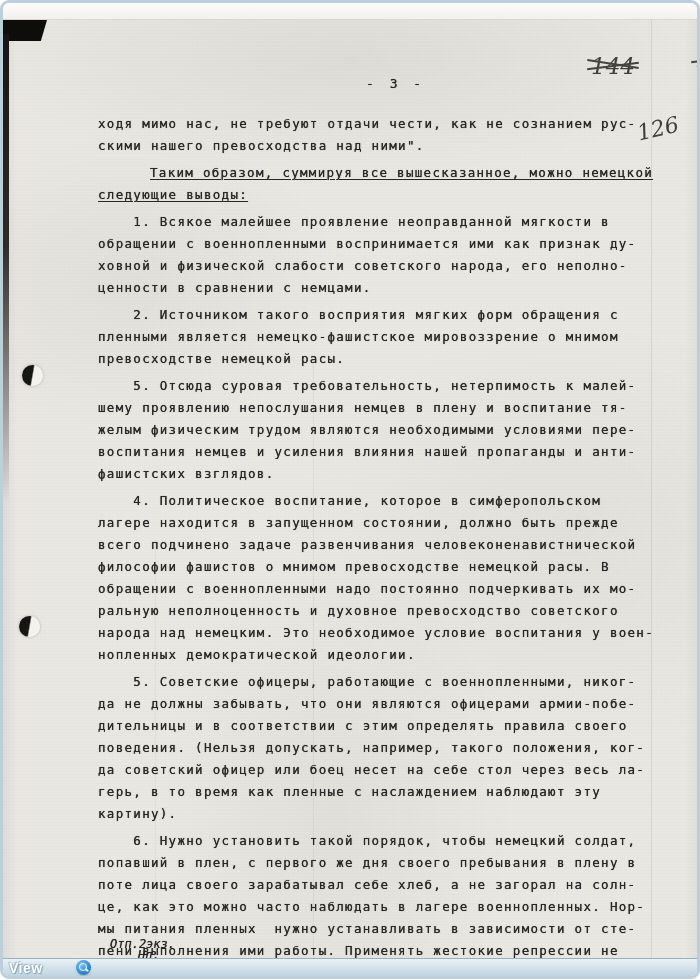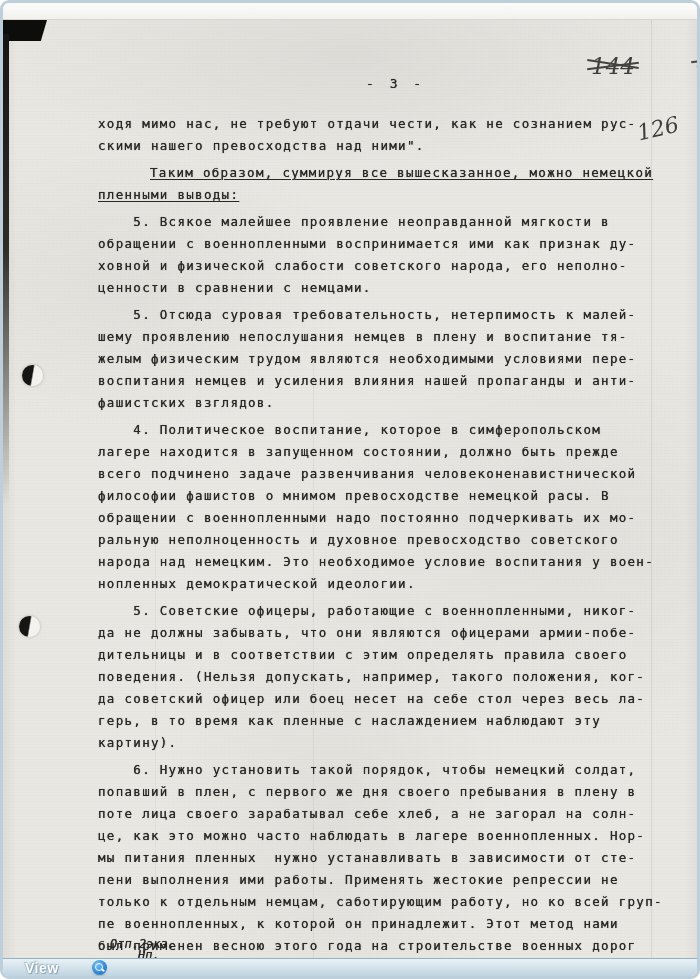--- a/index.html
+++ b/index.html
@@ -78,21 +78,21 @@
   .struck::after{content:"";position:absolute;left:-4px;right:-4px;top:46%;height:2px;
     background:#45433f;transform:rotate(-7deg);}
   .n144.struck::before{content:"";position:absolute;left:-4px;right:-4px;top:40%;height:2px;
     background:#45433f;transform:rotate(9deg);}
 
   
   .view-bar{
     position:absolute;left:0;right:0;bottom:0;height:18px;
     background:linear-gradient(#e9f1f6,#bfd4e0);
     border-top:1px solid #93b2c4;
-    display:flex;align-items:center;padding-left:22px;gap:27px;
+    display:flex;align-items:center;padding-left:6px;gap:27px;
   }
   .view-label{
     font-family:"Liberation Sans",sans-serif;font-weight:bold;font-size:14px;
     color:#ffffff;letter-spacing:0.5px;
     text-shadow:0 0 2px #7f9cad,1px 1px 1px #8aa7b8,-1px -1px 1px #a9c2d0;
   }
   .mag{width:15px;height:15px;border-radius:50%;margin-left:6px;position:relative;
     background:radial-gradient(circle at 35% 30%,#7cc0f0 0%,#2e86d4 60%,#1a66b4 100%);
     box-shadow:0 1px 2px rgba(40,70,95,0.45),0 0 0 1px rgba(255,255,255,0.55);}
   .mag::before{content:"";position:absolute;left:3px;top:2.5px;width:6px;height:6px;
@@ -125,27 +125,30 @@
     </div>
 
     <div class="tw page-number">- 3 -</div>
 
     <div class="tw text-block">
       <div class="lines">ходя мимо нас, не требуют отдачи чести, как не сознанием рус-
 скими нашего превосходства над ними".</div>
 
       <div class="heading">
         <div class="heading-line indent">Таким образом, суммируя все вышесказанное, можно немецкой</div>
-        <div class="heading-line">пленными выводы:</div>
+        <div class="heading-line">следующие выводы:</div>
       </div>
 
-      <div class="lines">    5. Всякое малейшее проявление неоправданной мягкости в
+      <div class="lines">    1. Всякое малейшее проявление неоправданной мягкости в
 обращении с военнопленными воспринимается ими как признак ду-
 ховной и физической слабости советского народа, его неполно-
 ценности в сравнении с немцами.</div>
+      <div class="lines">    2. Источником такого восприятия мягких форм обращения с
+пленными является немецко-фашистское мировоззрение о мнимом
+превосходстве немецкой расы.</div>
       <div class="lines">    5. Отсюда суровая требовательность, нетерпимость к малей-
 шему проявлению непослушания немцев в плену и воспитание тя-
 желым физическим трудом являются необходимыми условиями пере-
 воспитания немцев и усиления влияния нашей пропаганды и анти-
 фашистских взглядов.</div>
       <div class="lines">    4. Политическое воспитание, которое в симферопольском
 лагере находится в запущенном состоянии, должно быть прежде
 всего подчинено задаче развенчивания человеконенавистнической
 философии фашистов о мнимом превосходстве немецкой расы. В
 обращении с военнопленными надо постоянно подчеркивать их мо-

